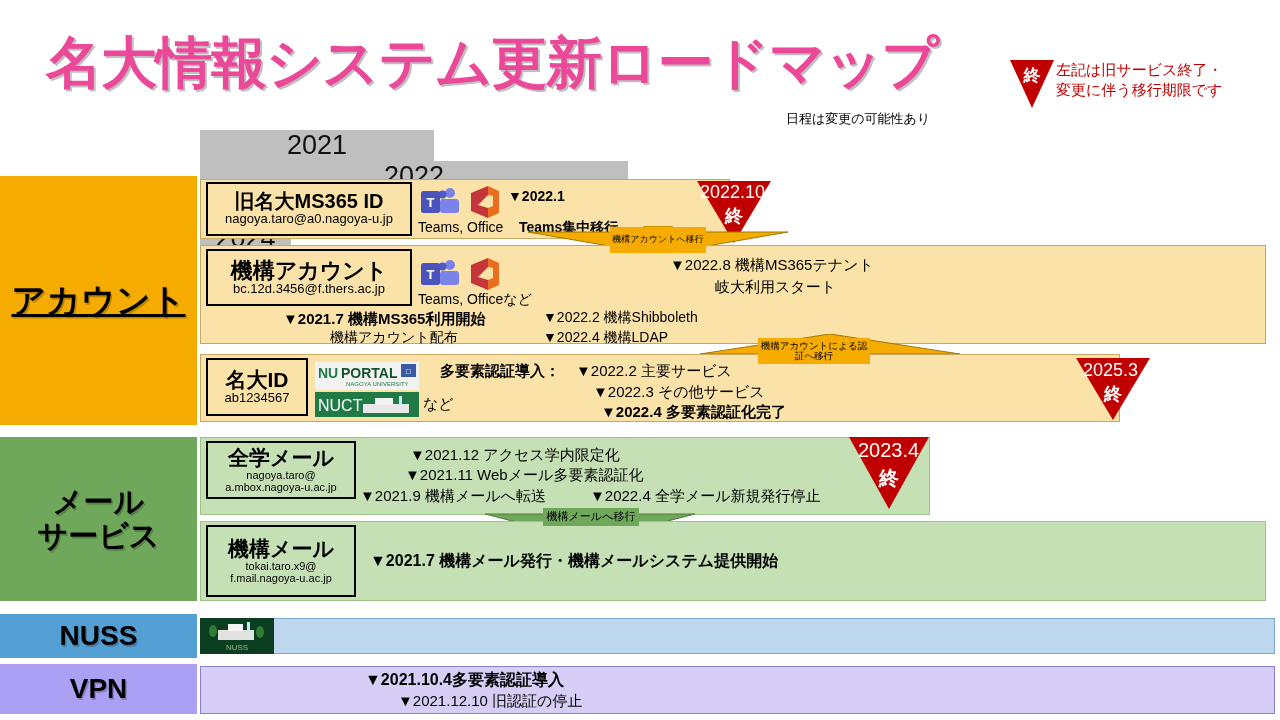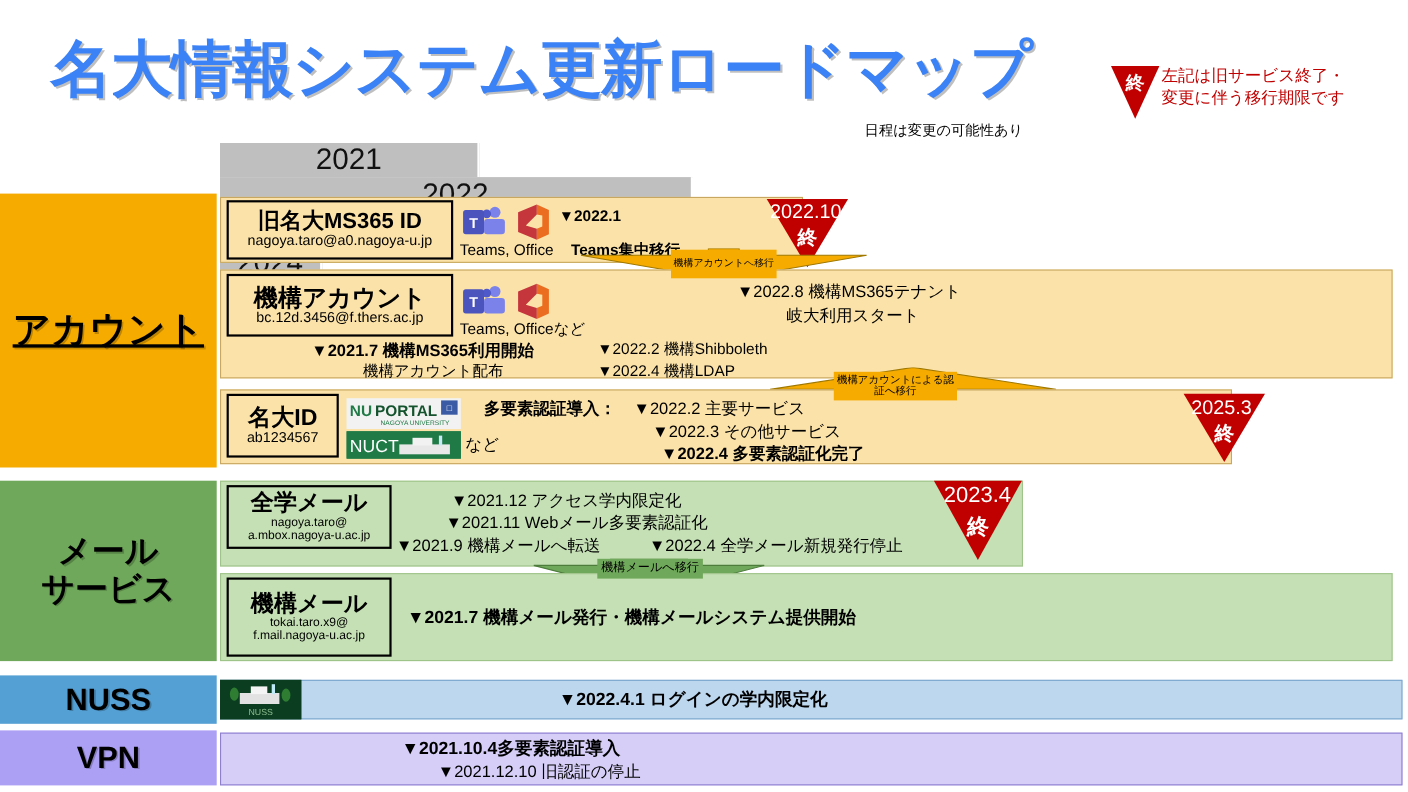--- a/index.html
+++ b/index.html
@@ -8,21 +8,21 @@
     background: #ffffff;
     font-family: "Liberation Sans", "DejaVu Sans", sans-serif;
     overflow: hidden;
   }
   #root { position: relative; width: 1280px; height: 720px; }
 
   
   .title {
     position: absolute; left: 46px; top: 26px;
     font-size: 56px; font-weight: bold; letter-spacing: -1px;
-    color: #3b82f6; white-space: nowrap;
+    color: #ec4899; white-space: nowrap;
     text-shadow: 2px 2px 0 rgba(0,0,0,0.25);
   }
   .note-dates {
     position: absolute; left: 786px; top: 110px;
     font-size: 13px; color: #000; white-space: nowrap;
   }
 
   
   .legend { position: absolute; left: 1010px; top: 60px; display: flex; align-items: flex-start; }
   .legend-tri {
@@ -291,21 +291,20 @@
     <svg width="74" height="36" viewBox="0 0 74 36">
       <rect width="74" height="36" fill="#0B3D20"></rect>
       <rect x="18" y="12" width="36" height="10" fill="#E2E2E2"></rect>
       <rect x="28" y="6" width="15" height="7" fill="#F4F4F4"></rect>
       <rect x="47" y="4" width="3" height="9" fill="#BFEAF7"></rect>
       <ellipse cx="13" cy="13" rx="4" ry="6" fill="#2E7D32"></ellipse>
       <ellipse cx="60" cy="14" rx="4" ry="6" fill="#2E7D32"></ellipse>
       <text x="37" y="32" font-size="8" fill="#8FBF8F" text-anchor="middle" font-family="Liberation Sans, sans-serif">NUSS</text>
     </svg>
   </div>
-  <div class="txt bold" style="left:508px;top:626px;font-size:16px;">▼2022.4.1 ログインの学内限定化</div>
 
   <div class="catlabel" style="top:664px;width:197px;height:50px;background:#ACA0F5;font-size:28px;">
     <span>VPN</span>
   </div>
   <div class="band" style="left:200px;top:666px;width:1075px;height:48px;background:#D6CEF7;border:1px solid #8E7FD0;"></div>
   <div class="txt bold" style="left:365px;top:670px;font-size:16px;">▼2021.10.4多要素認証導入</div>
   <div class="txt" style="left:398px;top:692px;font-size:15px;">▼2021.12.10 旧認証の停止</div>
 
 </div>
 

